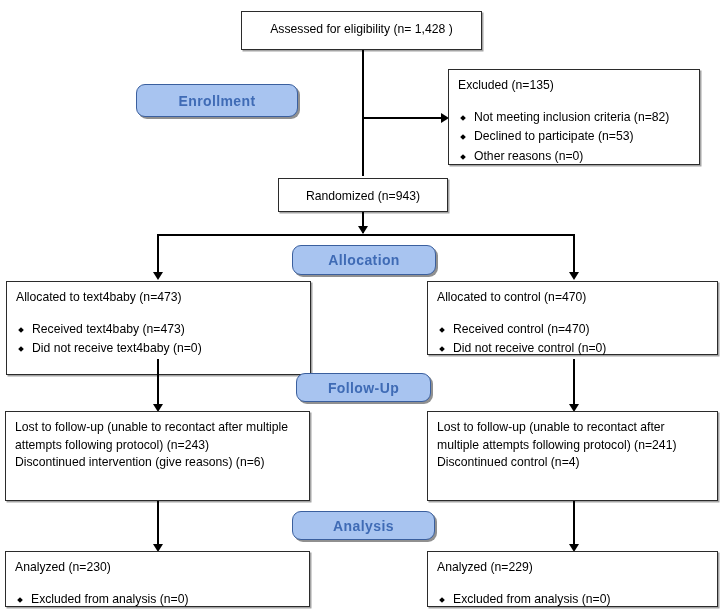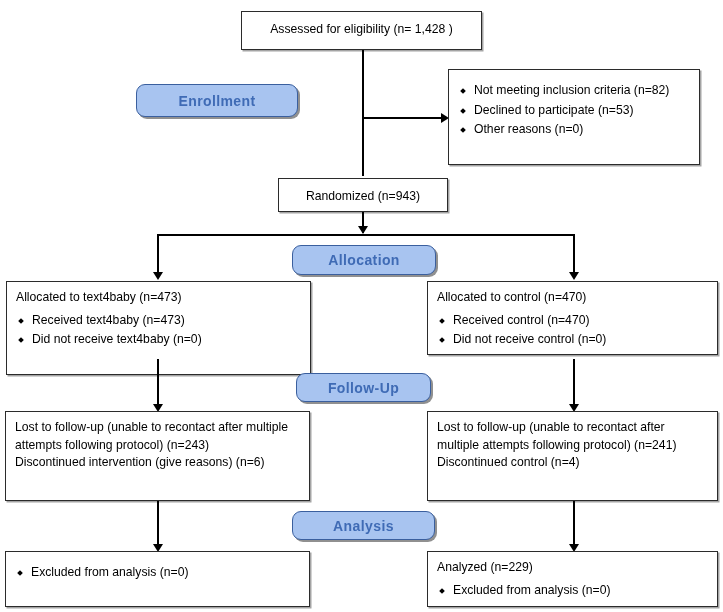--- a/index.html
+++ b/index.html
@@ -27,21 +27,21 @@
     font-size: 12.2px;
     color: #000000;
     line-height: 1.42;
   }
   .box.center .inner {
     text-align: center;
     padding-top: 9px;
   }
   .bullets {
     list-style: none;
-    margin: 5px 0 0 0;
+    margin: 14px 0 0 0;
     padding: 0;
   }
   .bullets li {
     position: relative;
     padding-left: 16px;
     margin-bottom: 2px;
     font-size: 12.2px;
     line-height: 1.45;
     white-space: nowrap;
   }
@@ -115,20 +115,21 @@
 
   <div class="conn hline" style="left:363px; top:117px; width:80px; height:1.5px;"></div>
   <div class="arrow-right" style="left:441px; top:113px;"></div>
 
   <div class="stage" style="left:136px; top:84px; width:162px; height:33px;">
     <span>Enrollment</span>
   </div>
 
   <div class="box" style="left:448px; top:69px; width:252px; height:96px;">
     <div class="inner">
+      <div class="para">Excluded  (n=135)</div>
       <ul class="bullets">
         <li><span class="dia"></span><span>Not meeting inclusion criteria (n=82)</span></li>
         <li><span class="dia"></span><span>Declined to participate (n=53)</span></li>
         <li><span class="dia"></span><span>Other reasons (n=0)</span></li>
       </ul>
     </div>
   </div>
 
   <div class="box center" style="left:278px; top:178px; width:170px; height:34px;">
     <div class="inner">Randomized (n=943)</div>
@@ -193,20 +194,21 @@
   <div class="arrow-down" style="left:153px; top:544px;"></div>
   <div class="conn vline" style="left:573px; top:501px; width:1.5px; height:49px;"></div>
   <div class="arrow-down" style="left:569px; top:544px;"></div>
 
   <div class="stage" style="left:292px; top:511px; width:143px; height:29px;">
     <span>Analysis</span>
   </div>
 
   <div class="box" style="left:5px; top:551px; width:305px; height:56px;">
     <div class="inner">
+      <div class="para">Analyzed (n=230)</div>
       <ul class="bullets">
         <li><span class="dia"></span><span>Excluded from analysis (n=0)</span></li>
       </ul>
     </div>
   </div>
 
   <div class="box" style="left:427px; top:551px; width:291px; height:56px;">
     <div class="inner">
       <div class="para">Analyzed (n=229)</div>
       <ul class="bullets">

